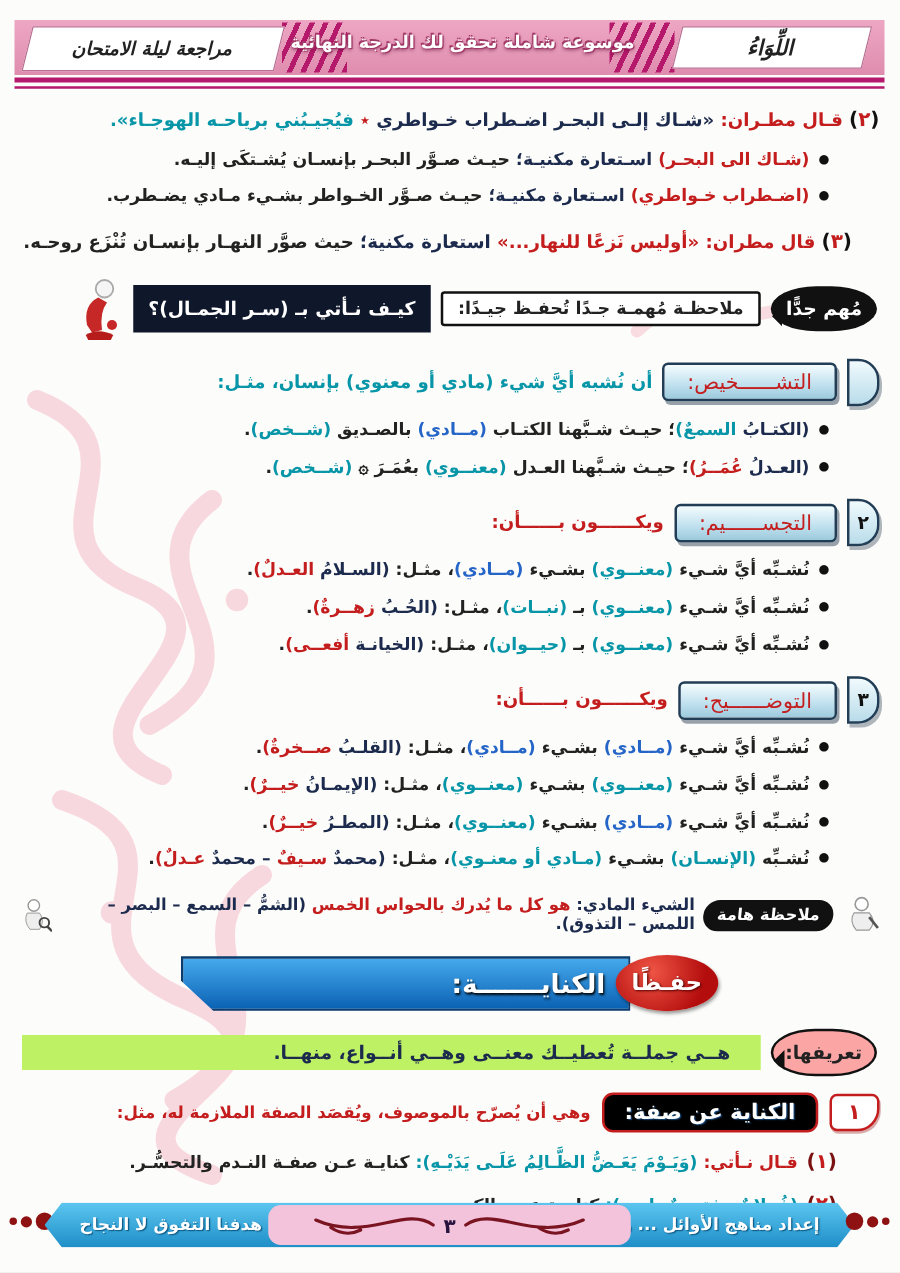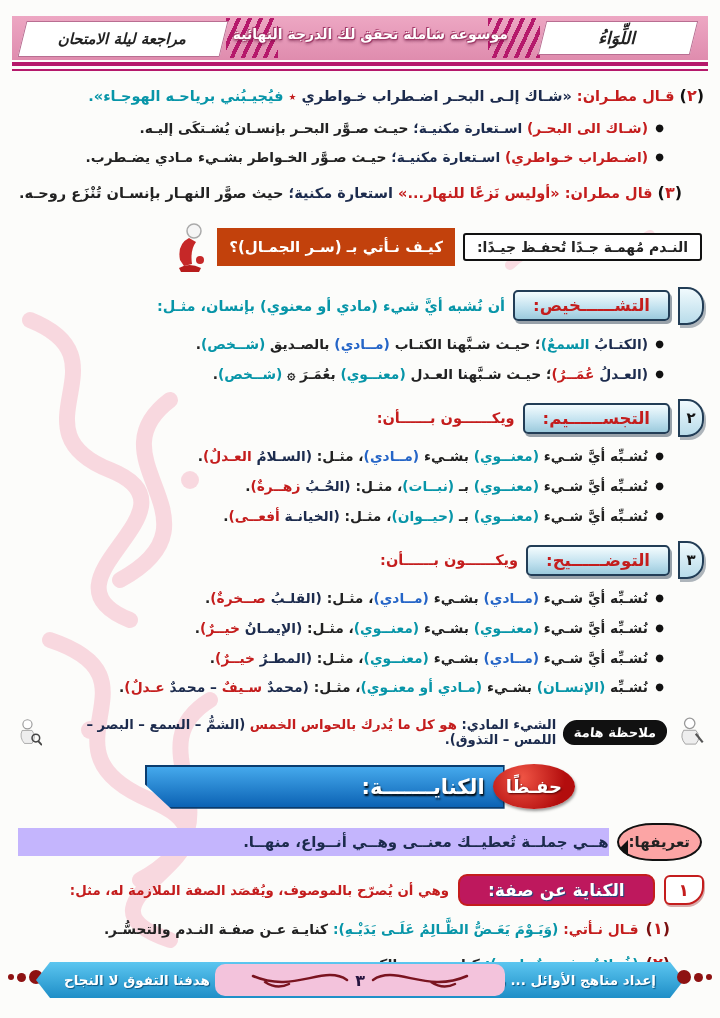--- a/index.html
+++ b/index.html
@@ -23,50 +23,50 @@
   .qnum{color:#c41d1d;font-size:16px;margin-left:5px;font-weight:bold;}
   .qnum::before{content:"(";color:#111;} .qnum::after{content:")";color:#111;}
   .b-row{position:relative;margin:9px 40px 0 0;padding-right:16px;font-size:13.8px;font-weight:bold;line-height:1.5;}
   .b-row::before{content:"●";position:absolute;right:0;top:2px;font-size:10px;color:#111;}
   .c-red{color:#c41d1d;}.c-navy{color:#1c2b4d;}.c-blue{color:#2565c7;}.c-teal{color:#0795a8;}.c-black{color:#222;}
   
   .imp-row{display:flex;align-items:center;gap:8px;margin:16px 2px 6px;}
   .imp-bubble{background:#111;color:#fff;border-radius:50% / 58%;padding:9px 12px;font-size:15px;font-weight:bold;position:relative;white-space:nowrap;}
   .imp-bubble::after{content:"";position:absolute;left:-7px;bottom:4px;border:8px solid transparent;border-right-color:#111;}
   .imp-box{border:2px solid #111;background:#fff;border-radius:3px;padding:4px 12px;font-weight:bold;font-size:14px;white-space:nowrap;}
-  .imp-bar{background:#c2410c;color:#fff;padding:10px 12px;font-weight:bold;font-size:15px;white-space:nowrap;}
+  .imp-bar{background:#0f172a;color:#fff;padding:10px 12px;font-weight:bold;font-size:15px;white-space:nowrap;}
   
   .sec-row{display:flex;align-items:center;gap:8px;margin:15px 0 2px;}
   .sec-brk{min-width:22px;height:34px;border:2px solid #223d56;background:linear-gradient(#f0fafd,#b9dcea);
            border-radius:0 17px 17px 0;display:flex;align-items:center;justify-content:center;font-weight:bold;font-size:15px;color:#111;
            box-shadow:2px 3px 0 rgba(30,50,70,.35);}
   .sec-btn{background:linear-gradient(#f4fcfe,#bfe0ee 60%,#9ccadc);border:2px solid #223d56;border-radius:5px;
-           box-shadow:2px 3px 0 rgba(30,50,70,.45);padding:4px 18px;color:#c41d1d;font-weight:bold;font-size:16.5px;white-space:nowrap;}
+           box-shadow:2px 3px 0 rgba(30,50,70,.45);padding:4px 18px;color:#c41d1d;font-weight:normal;font-size:16.5px;white-space:nowrap;}
   .sec-desc{font-size:14.5px;font-weight:bold;}
   
   .note-row{display:flex;align-items:center;gap:7px;margin:16px 0 0;}
   .note-bubble{background:#111;color:#fff;border-radius:14px;padding:5px 11px;font-weight:bold;font-size:13px;transform:skewX(-6deg);white-space:nowrap;position:relative;}
   .note-bubble::after{content:"";position:absolute;left:-6px;bottom:2px;border:7px solid transparent;border-right-color:#111;}
   .note-segs{font-size:13.2px;font-weight:bold;}
   
   .banner{display:flex;align-items:center;margin:14px auto 0;width:430px;position:relative;z-index:1;}
   .badge{background:radial-gradient(circle at 35% 30%,#f05545,#b30d0d 70%);color:#fff;font-weight:bold;font-size:18px;
          border-radius:50%;padding:12px 13px;z-index:2;text-shadow:1px 1px 2px #500;box-shadow:1px 2px 3px rgba(0,0,0,.4);}
   .banner-bar{flex:1;background:linear-gradient(#45a9ec,#0b62b4);color:#fff;font-weight:bold;font-size:21px;
               padding:8px 18px 8px 30px;margin-right:-12px;border:2px solid #0a3c6e;
               clip-path:polygon(0 0,100% 0,100% 100%,26px 100%,0 45%);text-shadow:1px 2px 2px #000;}
   
   .def-row{display:flex;align-items:center;gap:8px;margin:14px 2px 0;}
   .def-bubble{border:2px solid #111;border-radius:50% / 60%;background:#fca5a5;padding:8px 10px;font-weight:bold;font-size:15px;position:relative;white-space:nowrap;}
   .def-bubble::after{content:"";position:absolute;left:-7px;bottom:3px;border:8px solid transparent;border-right-color:#111;}
-  .def-hl{background:#c4b5fd;padding:5px 0;font-weight:bold;font-size:15px;flex:1;}
+  .def-hl{background:#bef264;padding:5px 24px;font-weight:bold;font-size:15px;flex:1;}
   
   .kin-row{display:flex;align-items:center;gap:9px;margin:13px 0 2px;}
   .kin-num{border:2px solid #c41d1d;background:#fff;border-radius:6px 6px 18px 6px;padding:3px 13px;color:#c41d1d;font-weight:bold;font-size:17px;box-shadow:1px 2px 0 rgba(150,20,20,.35);}
-  .kin-pill{background:#be185d;border:2px solid #c41d1d;border-radius:9px;color:#fff;font-weight:bold;font-size:17px;padding:4px 28px;text-shadow:1px 1px 1px #14477e;white-space:nowrap;}
+  .kin-pill{background:#000000;border:2px solid #c41d1d;border-radius:9px;color:#fff;font-weight:bold;font-size:17px;padding:4px 16px;text-shadow:1px 1px 1px #14477e;white-space:nowrap;}
   .kin-desc{color:#c41d1d;font-weight:bold;font-size:13.3px;}
   .kin-item{margin:11px 34px 0 0;font-size:13.8px;font-weight:bold;line-height:1.5;}
   .kin-item .inum{color:#c41d1d;font-size:16px;margin-left:7px;}
   .kin-item .inum::before{content:"(";color:#7a1010;}.kin-item .inum::after{content:")";color:#7a1010;}
   
   .footer{position:absolute;bottom:16px;left:0;right:0;height:42px;z-index:2;}
   .f-ribbon{position:absolute;left:36px;right:36px;top:2px;height:36px;background:linear-gradient(#5cc6f0,#1e8ec7);
             clip-path:polygon(14px 0,calc(100% - 14px) 0,100% 50%,calc(100% - 14px) 100%,14px 100%,0 50%);
             display:flex;align-items:center;justify-content:space-between;padding:0 28px;}
   .f-text{color:#fff;font-weight:bold;font-size:13.5px;text-shadow:1px 1px 1px #0b5580;white-space:nowrap;}
@@ -116,21 +116,22 @@
       <span class="qnum">٢</span><span><span class="c-red">قـال مطـران: </span><span class="c-navy">«شـاك إلـى البحـر اضـطراب خـواطري </span><span class="c-red">٭ </span><span class="c-teal">فيُجيـبُني برياحـه الهوجـاء».</span></span>
     </div>
     <div class="b-row"><span><span class="c-red">(شـاك الى البحـر) </span><span class="c-navy">اسـتعارة مكنيـة؛ </span><span class="c-black">حيـث صـوَّر البحـر بإنسـان يُشـتكَى إليـه.</span></span></div>
     <div class="b-row"><span><span class="c-red">(اضـطراب خـواطري) </span><span class="c-navy">اسـتعارة مكنيـة؛ </span><span class="c-black">حيـث صـوَّر الخـواطر بشـيء مـادي يضـطرب.</span></span></div>
 
     <div class="qline" style="margin-right:22px;">
       <span class="qnum">٣</span><span><span class="c-red">قال مطران: </span><span class="c-red">«أوليس نَزعًا للنهار...» </span><span class="c-navy">استعارة مكنية؛ </span><span class="c-black">حيث صوَّر النهـار بإنسـان تُنْزَع روحـه.</span></span>
     </div>
 
     <div class="imp-row">
-      <span class="imp-box">النـدم مُهمـة جـدًا تُحفـظ جيـدًا:</span>
+      <span class="imp-bubble">مُهم جدًّا</span>
+      <span class="imp-box">ملاحظـة مُهمـة جـدًا تُحفـظ جيـدًا:</span>
       <span class="imp-bar">كيـف نـأتي بـ (سـر الجمـال)؟</span>
       <svg width="42" height="50" viewBox="0 0 42 50">
         <circle cx="27" cy="9" r="7" fill="#f5f5f5" stroke="#aaa" stroke-width="1.5"></circle>
         <path d="M22 16 q-12 6 -9 22 l4 6 8 -2 q-2 -14 4 -22 z" fill="#c62828"></path>
         <path d="M12 46 q10 -6 22 0 l-2 4 -18 0 z" fill="#b71c1c"></path>
         <circle cx="33" cy="38" r="4" fill="#c62828"></circle>
       </svg>
     </div>
 
     <div class="sec-row">

